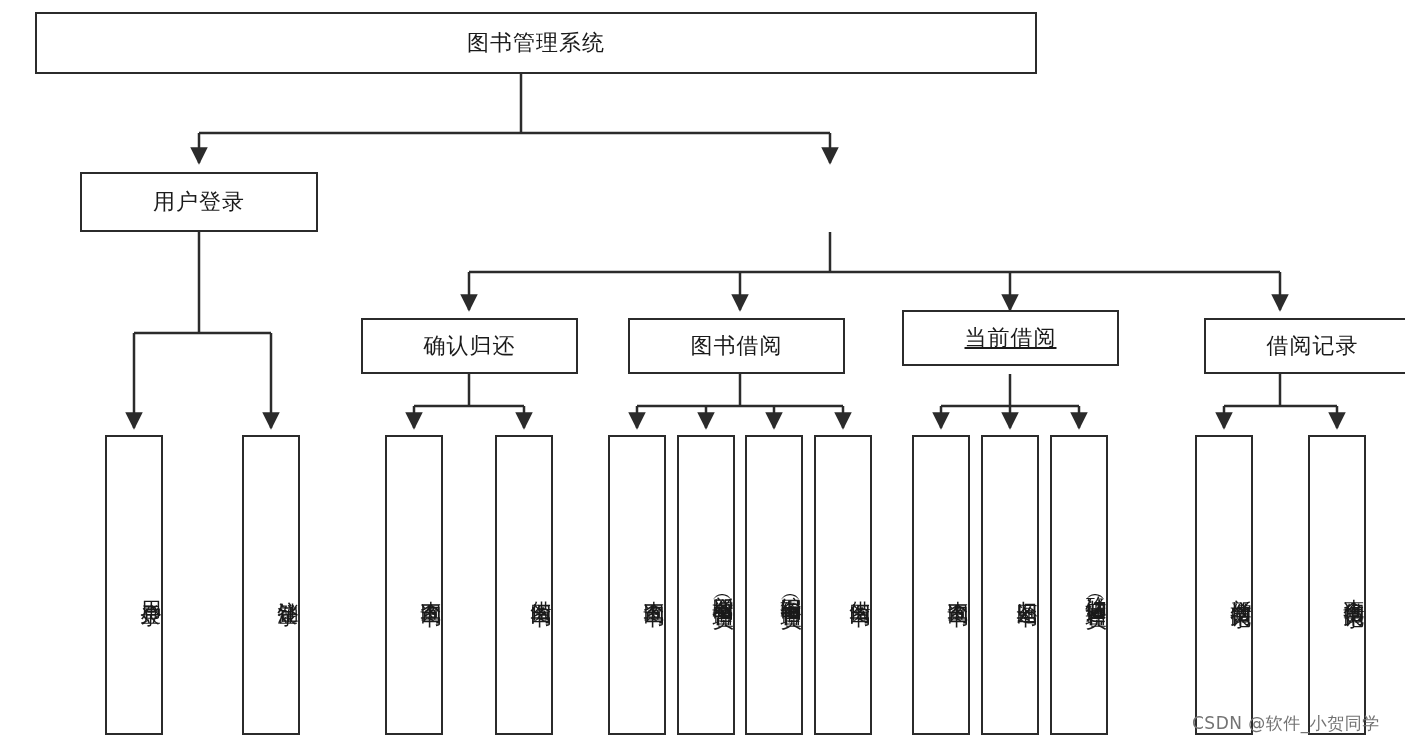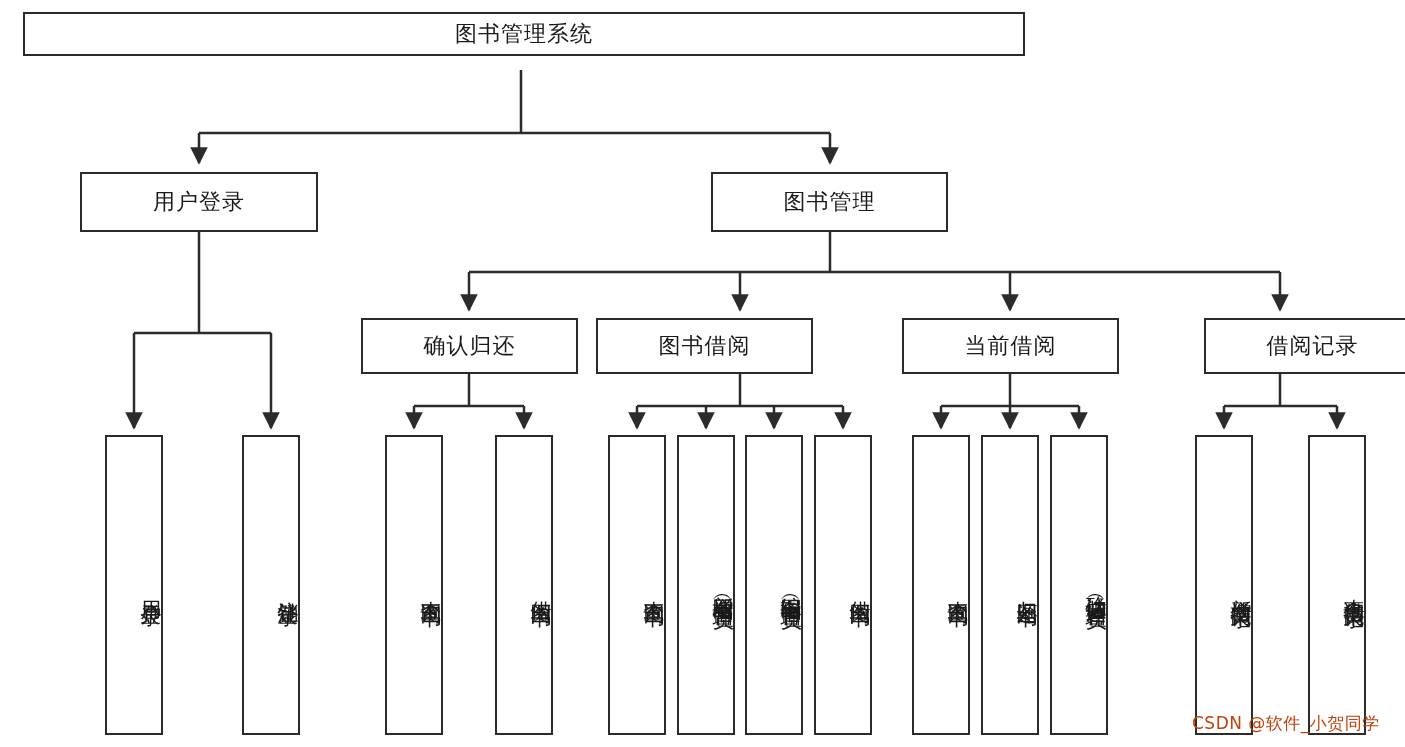--- a/index.html
+++ b/index.html
@@ -53,21 +53,21 @@
     top: 0;
     width: 1405px;
     height: 747px;
     pointer-events: none;
   }
   .watermark {
     position: absolute;
     left: 1192px;
     top: 712px;
     font-size: 17px;
-    color: #c2410c;
+    color: #737373;
     white-space: nowrap;
     letter-spacing: 0.5px;
   }
 </style>
 </head>
 <body>
 
 <div id="canvas">
 
   <svg id="edges" viewBox="0 0 1405 747" xmlns="http://www.w3.org/2000/svg">
@@ -113,38 +113,35 @@
       <path d="M 1010 406 L 1010 428" marker-end="url(#arrow)"></path>
       <path d="M 1079 406 L 1079 428" marker-end="url(#arrow)"></path>
 
       <path d="M 1280 374 L 1280 406"></path>
       <path d="M 1224 406 L 1337 406"></path>
       <path d="M 1224 406 L 1224 428" marker-end="url(#arrow)"></path>
       <path d="M 1337 406 L 1337 428" marker-end="url(#arrow)"></path>
     </g>
   </svg>
 
-  <div class="node h" style="left:23px; top:12px; width:1002px; height:44px;">
+  <div class="node h" style="left:35px; top:12px; width:1002px; height:62px;">
     <span>图书管理系统</span>
   </div>
 
   <div class="node h" style="left:80px; top:172px; width:238px; height:60px;">
     <span>用户登录</span>
   </div>
-  <div class="node h" style="left:711px; top:172px; width:237px; height:60px;">
-    <span>图书管理</span>
-  </div>
 
   <div class="node h" style="left:361px; top:318px; width:217px; height:56px;">
     <span>确认归还</span>
   </div>
-  <div class="node h" style="left:596px; top:318px; width:217px; height:56px;">
+  <div class="node h" style="left:628px; top:318px; width:217px; height:56px;">
     <span>图书借阅</span>
   </div>
-  <div class="node h" style="left:902px; top:318px; width:217px; height:56px;">
+  <div class="node h" style="left:902px; top:310px; width:217px; height:56px;text-decoration:underline;">
     <span>当前借阅</span>
   </div>
   <div class="node h" style="left:1172px; top:318px; width:217px; height:56px;margin-left:32px;">
     <span>借阅记录</span>
   </div>
 
   <div class="node v" style="left:105px; top:435px; width:58px; height:300px;">
     <span>用户登录</span>
   </div>
   <div class="node v" style="left:242px; top:435px; width:58px; height:300px;">

